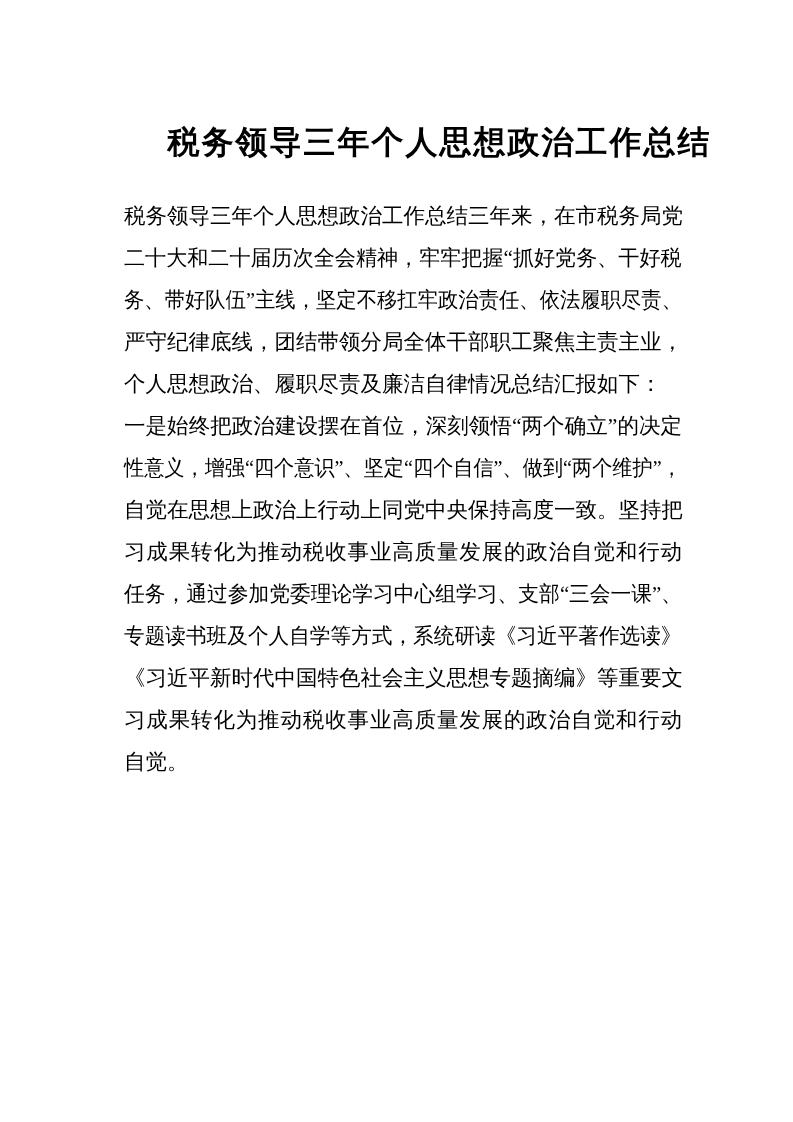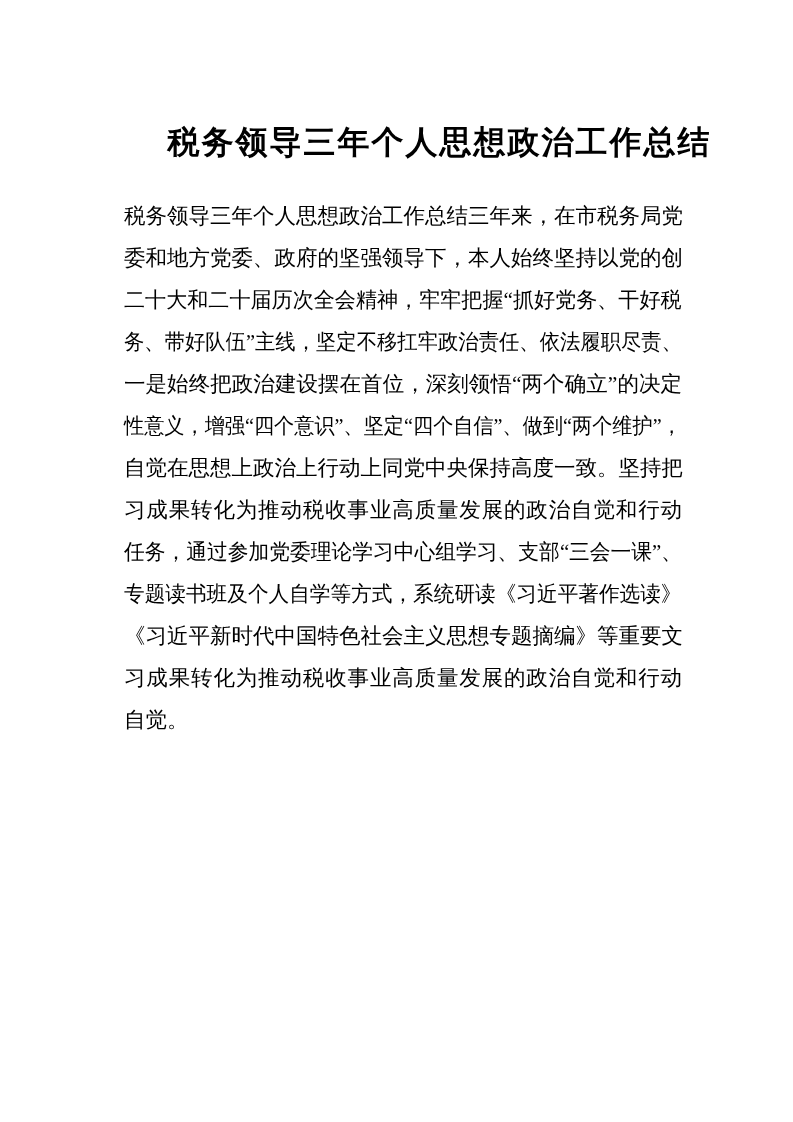--- a/index.html
+++ b/index.html
@@ -56,23 +56,24 @@
   }
 </style>
 </head>
 <body>
 
 <div class="page" style="background: rgb(255, 255, 255); color: rgb(0, 0, 0);">
   <h1 class="doc-title">税务领导三年个人思想政治工作总结</h1>
   <div class="doc-body">
       <div class="para">
         <div class="line fill">税务领导三年个人思想政治工作总结三年来，在市税务局党</div>
-        <div class="line fill">委和地方党委、政府的坚强领导下，本人始终坚持以党的创</div>
         <div class="line fill" style="transform-origin: left center; transform: scaleX(0.980668);">二十大和二十届历次全会精神，牢牢把握“抓好党务、干好税</div>
         <div class="line fill" style="transform-origin: left center; transform: scaleX(0.945763);">务、带好队伍”主线，坚定不移扛牢政治责任、依法履职尽责、</div>
+        <div class="line fill">严守纪律底线，团结带领分局全体干部职工聚焦主责主业，</div>
+        <div class="line">个人思想政治、履职尽责及廉洁自律情况总结汇报如下：</div>
       </div>
       <div class="para">
         <div class="line fill">一是始终把政治建设摆在首位，深刻领悟“两个确立”的决定</div>
         <div class="line fill" style="transform-origin: left center; transform: scaleX(0.937815);">性意义，增强“四个意识”、坚定“四个自信”、做到“两个维护”，</div>
         <div class="line fill">自觉在思想上政治上行动上同党中央保持高度一致。坚持把</div>
         <div class="line fill">习成果转化为推动税收事业高质量发展的政治自觉和行动</div>
         <div class="line fill" style="transform-origin: left center; transform: scaleX(0.965398);">任务，通过参加党委理论学习中心组学习、支部“三会一课”、</div>
         <div class="line fill" style="transform-origin: left center; transform: scaleX(0.960413);">专题读书班及个人自学等方式，系统研读《习近平著作选读》</div>
         <div class="line fill">《习近平新时代中国特色社会主义思想专题摘编》等重要文</div>
         <div class="line fill">习成果转化为推动税收事业高质量发展的政治自觉和行动</div>

